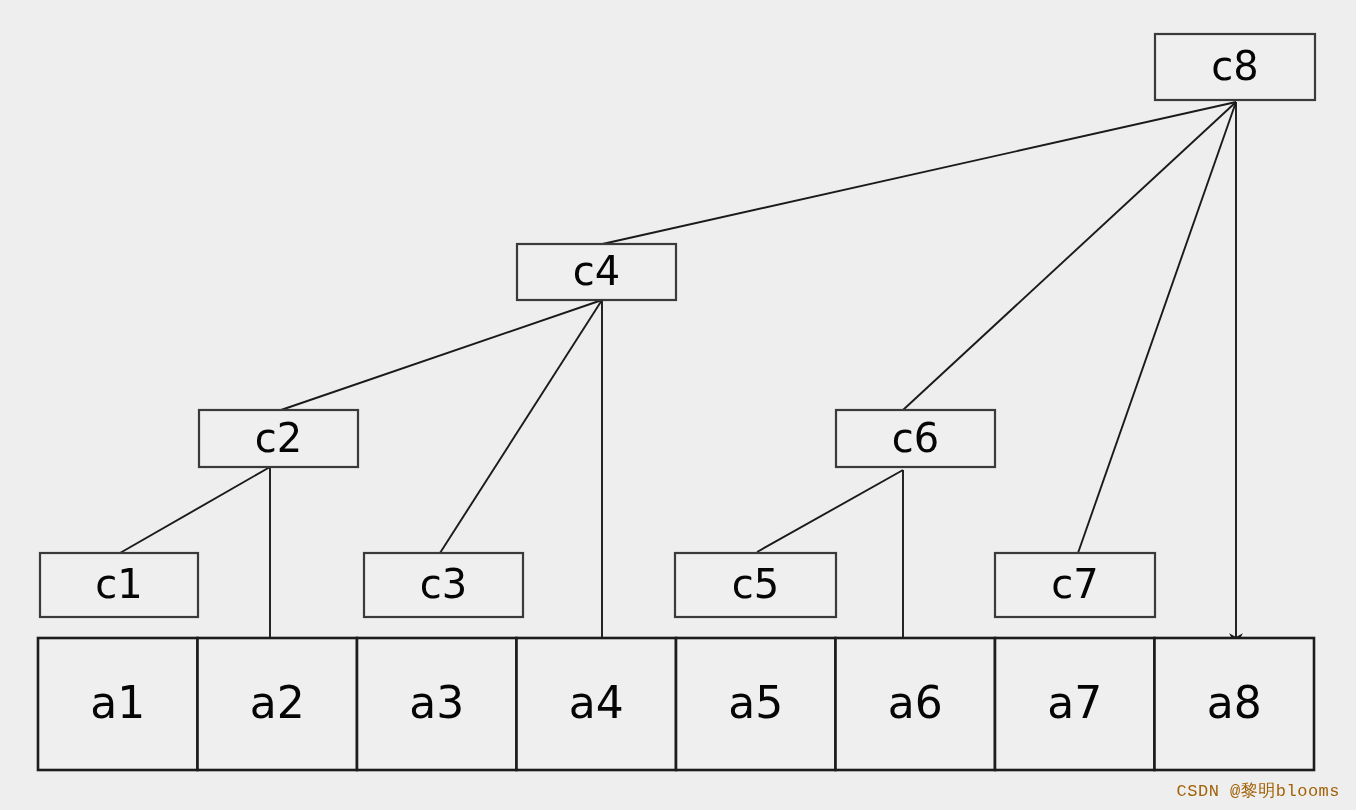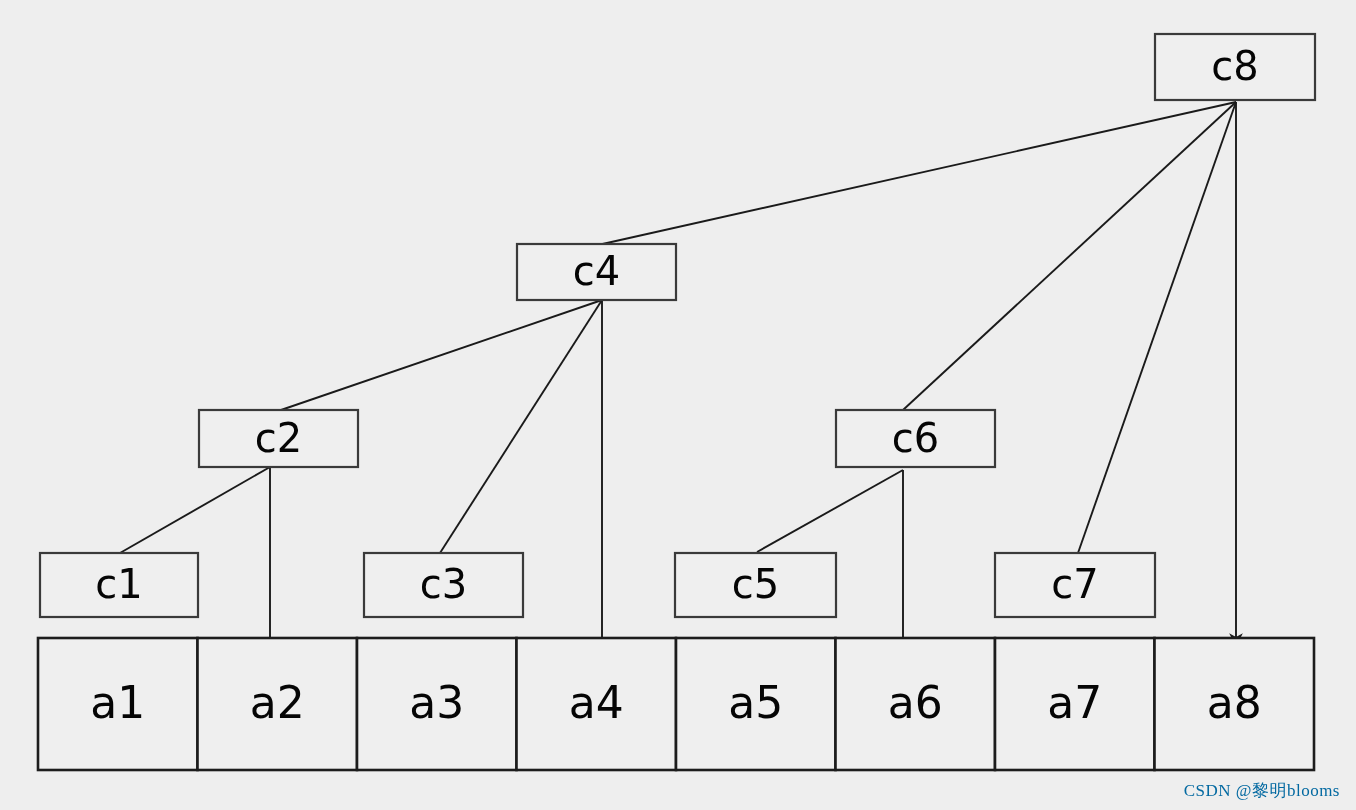--- a/index.html
+++ b/index.html
@@ -54,23 +54,23 @@
     font-family: "DejaVu Sans", sans-serif;
     font-size: 44px;
     fill: #050505;
     text-anchor: middle;
     dominant-baseline: middle;
   }
   .watermark-text {
     position: absolute;
     right: 16px;
     bottom: 8px;
-    font-family: Liberation Serif, serif;
+    font-family: Liberation Mono, monospace;
     font-size: 17px;
-    color: #0369a1;
+    color: #a16207;
     letter-spacing: 0.5px;
     white-space: nowrap;
     user-select: none;
   }
 </style>
 </head>
 <body>
 
 <div id="diagram-root">
 

